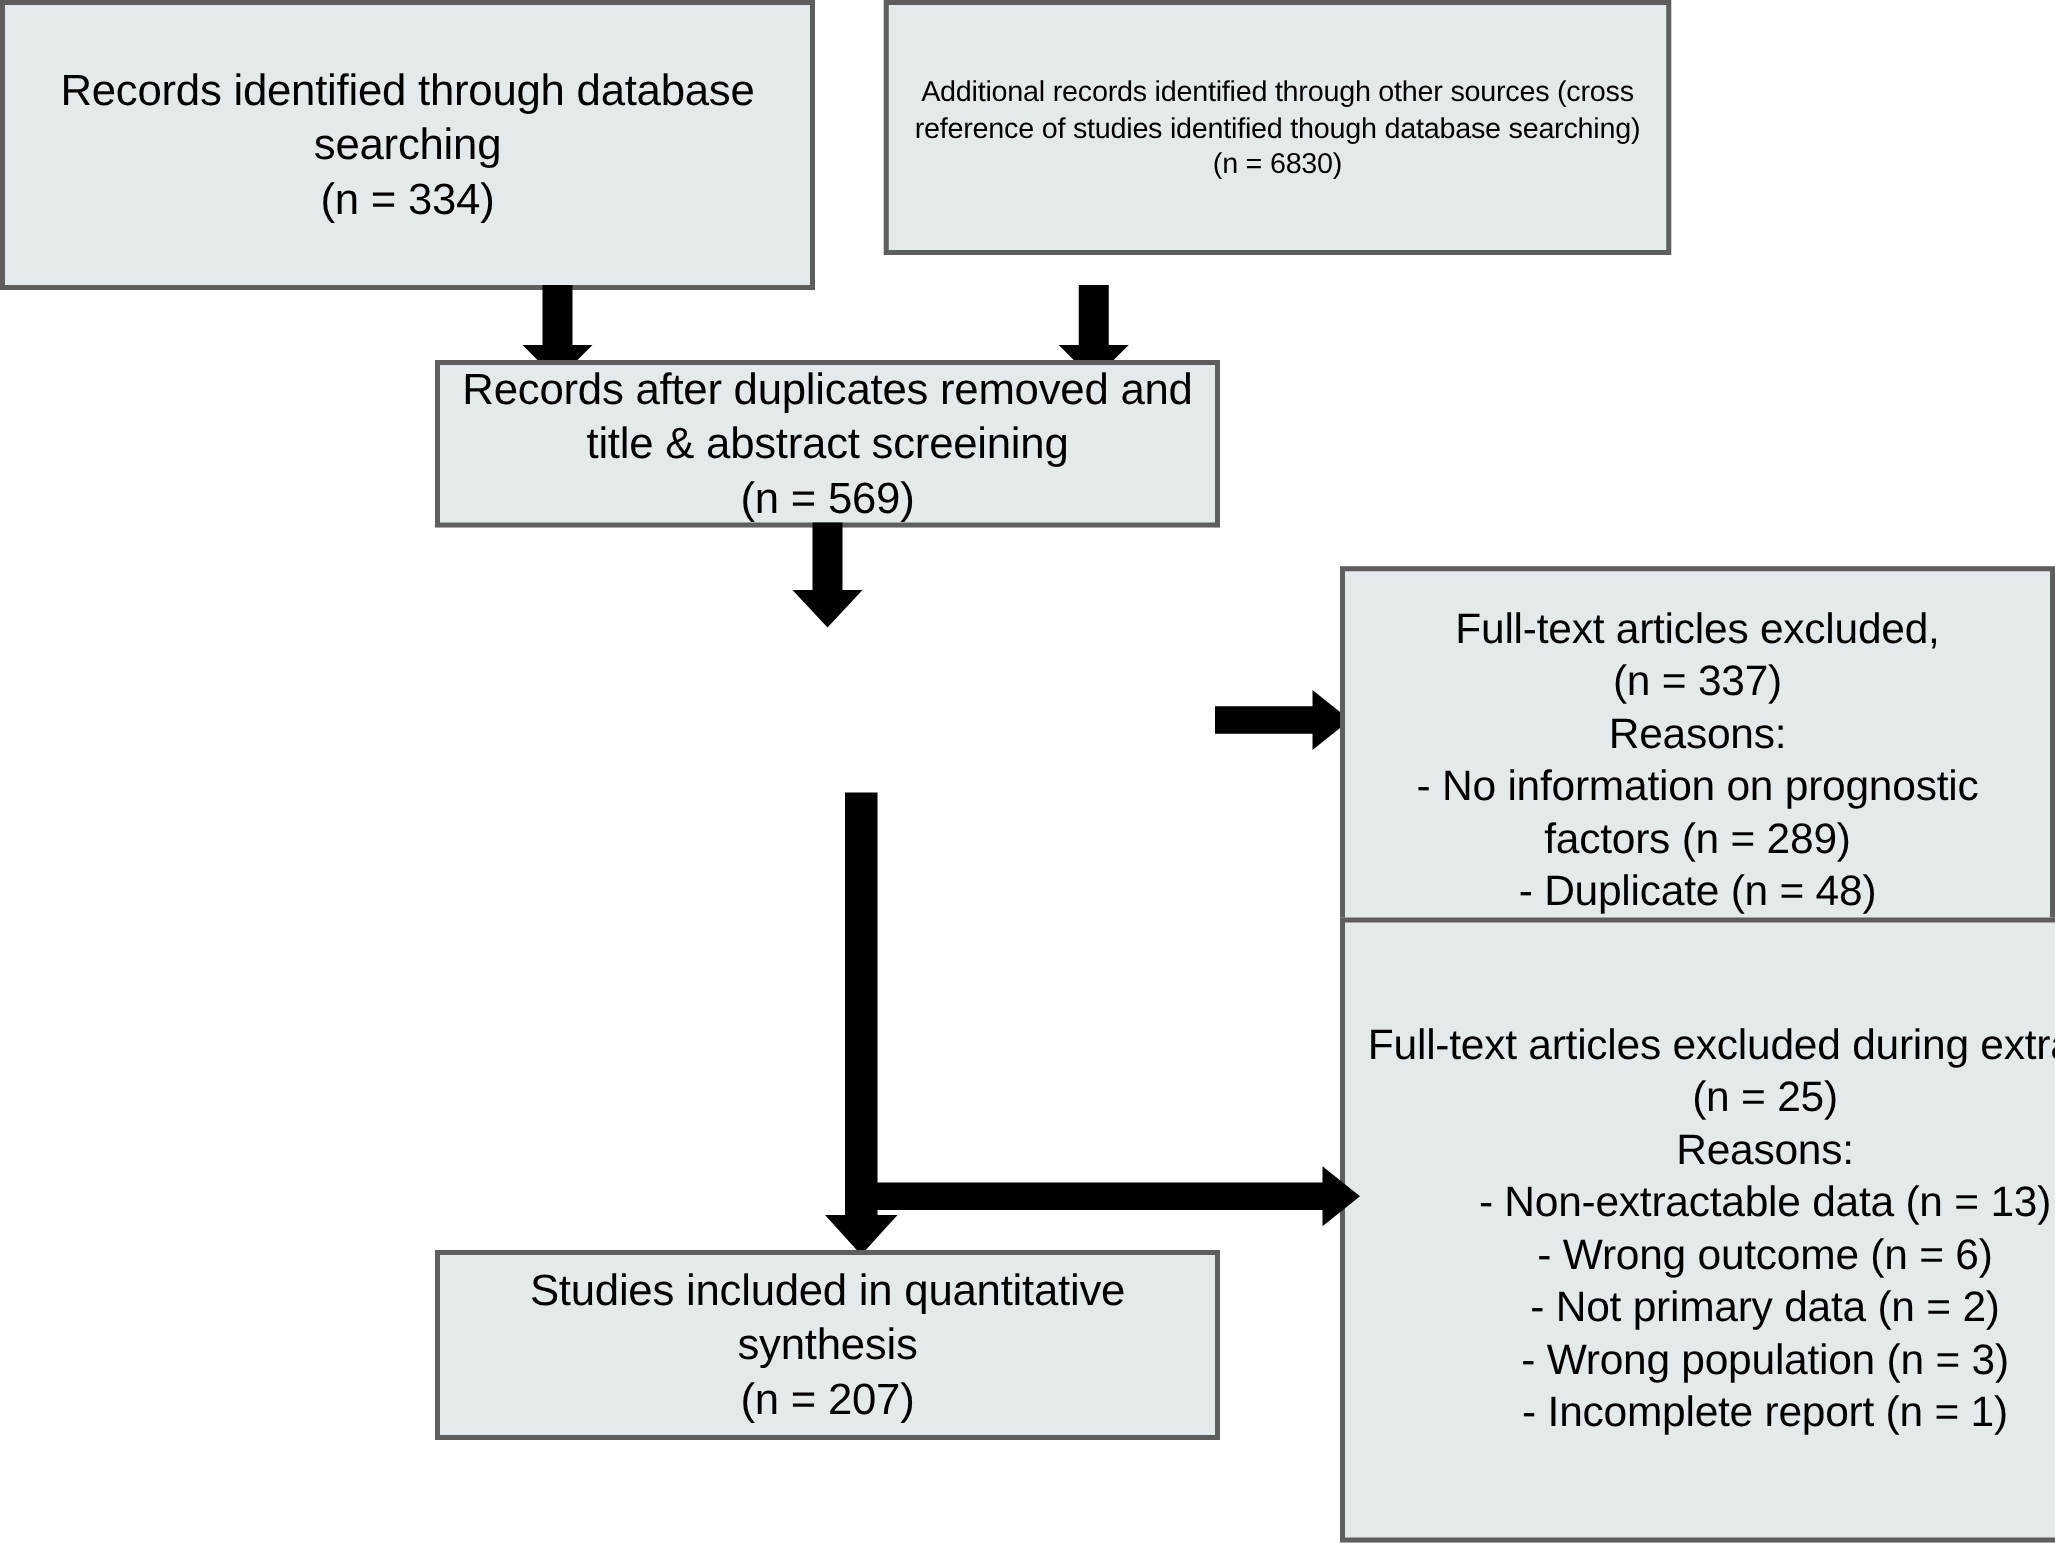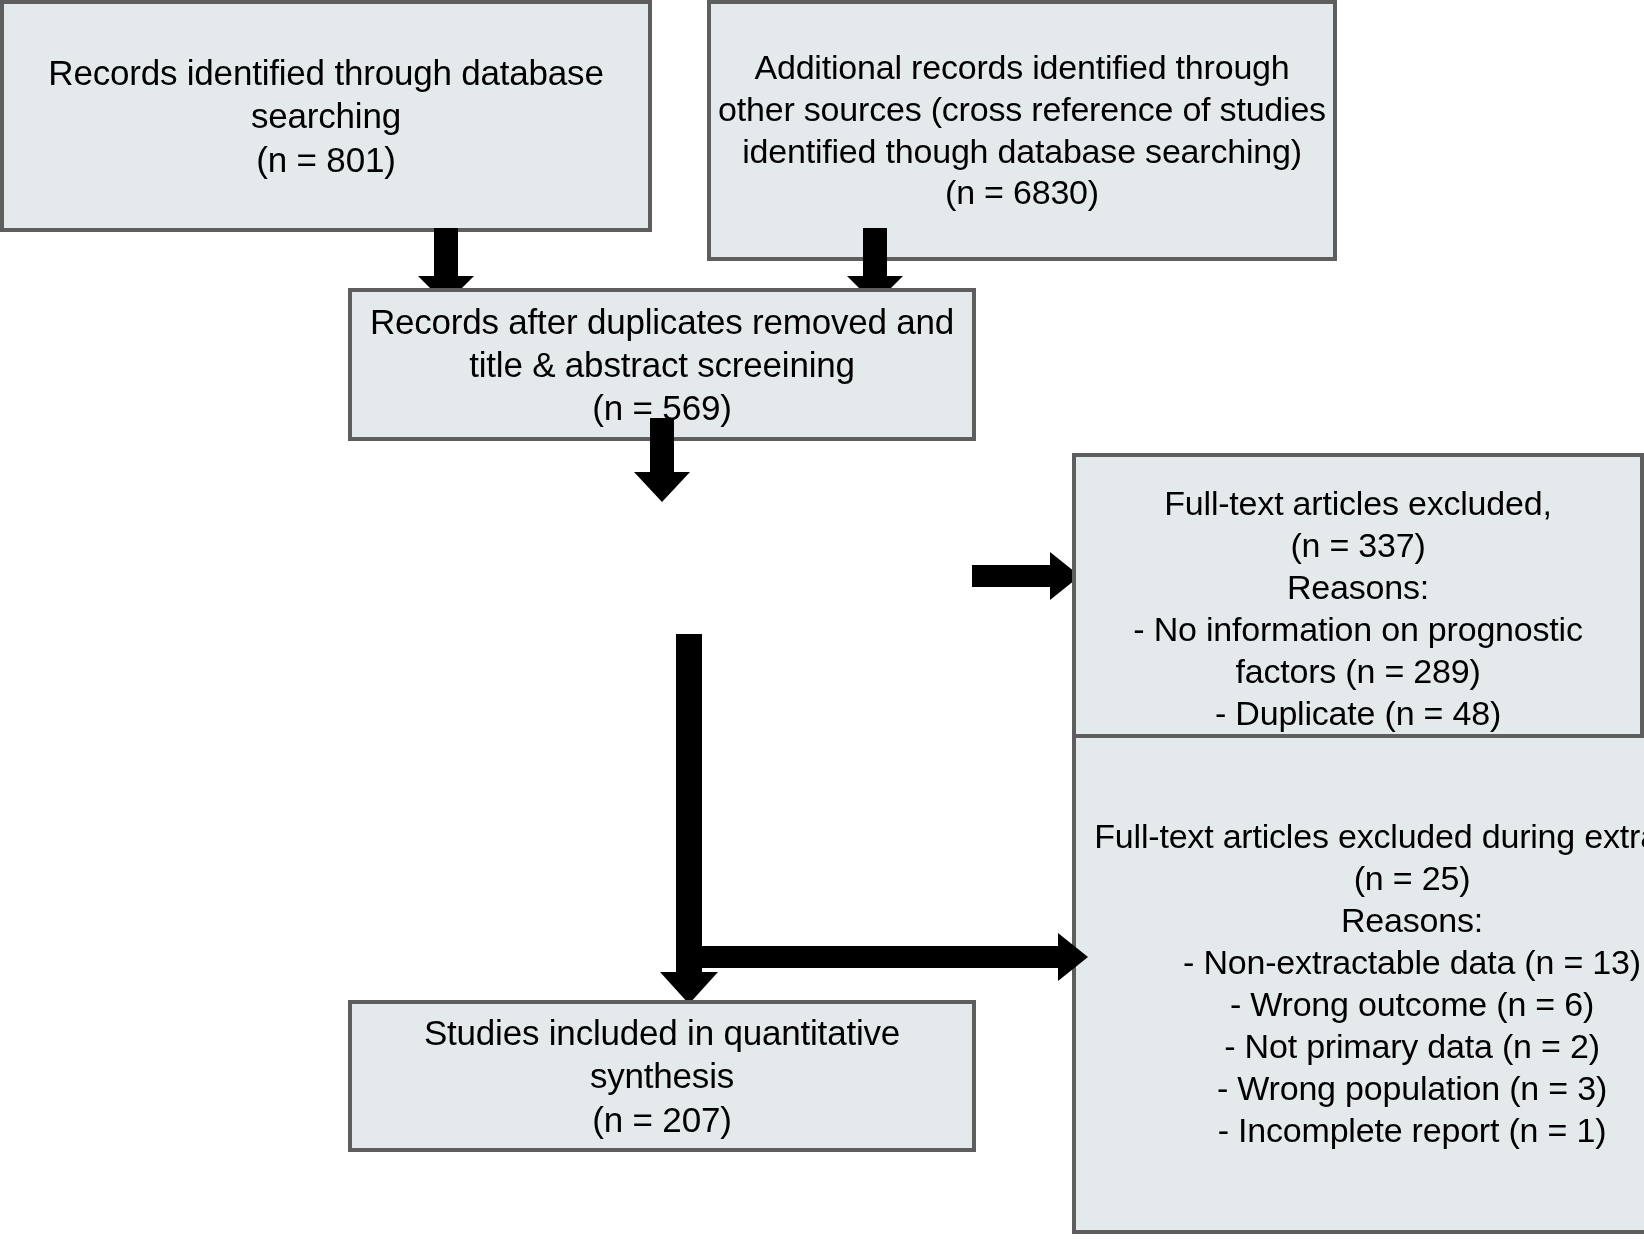--- a/index.html
+++ b/index.html
@@ -50,41 +50,41 @@
     fill: #000000;
   }
 </style>
 </head>
 <body>
 
 <div id="canvas">
 
   <div class="box" style="left:0px; top:0px; width:652px; height:232px;">
     <span class="txt">Records identified through database searching
-(n = 801)</span>
+(n = 334)</span>
   </div>
 
-  <div class="box" style="left:707px; top:0px; width:630px; height:261px; font-size:34px;">
+  <div class="box" style="left:707px; top:0px; width:630px; height:204px; font-size:23px;">
     <span class="txt">Additional records identified through other sources (cross reference of studies identified though database searching)
 (n = 6830)</span>
   </div>
 
   <div class="conn" style="left:416px; top:228px; width:60px; height:76px;">
     <svg width="60" height="76" viewBox="0 0 60 76">
       <polygon class="arrow-shape" points="18,0 42,0 42,48 58,48 30,76 2,48 18,48"></polygon>
     </svg>
   </div>
 
   <div class="conn" style="left:845px; top:228px; width:60px; height:76px;">
     <svg width="60" height="76" viewBox="0 0 60 76">
       <polygon class="arrow-shape" points="18,0 42,0 42,48 58,48 30,76 2,48 18,48"></polygon>
     </svg>
   </div>
 
-  <div class="box" style="left:348px; top:288px; width:628px; height:153px;">
+  <div class="box" style="left:348px; top:288px; width:628px; height:134px;">
     <span class="txt">Records after duplicates removed and title &amp; abstract screeining
 (n = 569)</span>
   </div>
 
   <div class="conn" style="left:632px; top:418px; width:60px; height:84px;">
     <svg width="60" height="84" viewBox="0 0 60 84">
       <polygon class="arrow-shape" points="18,0 42,0 42,54 58,54 30,84 2,54 18,54"></polygon>
     </svg>
   </div>
 

